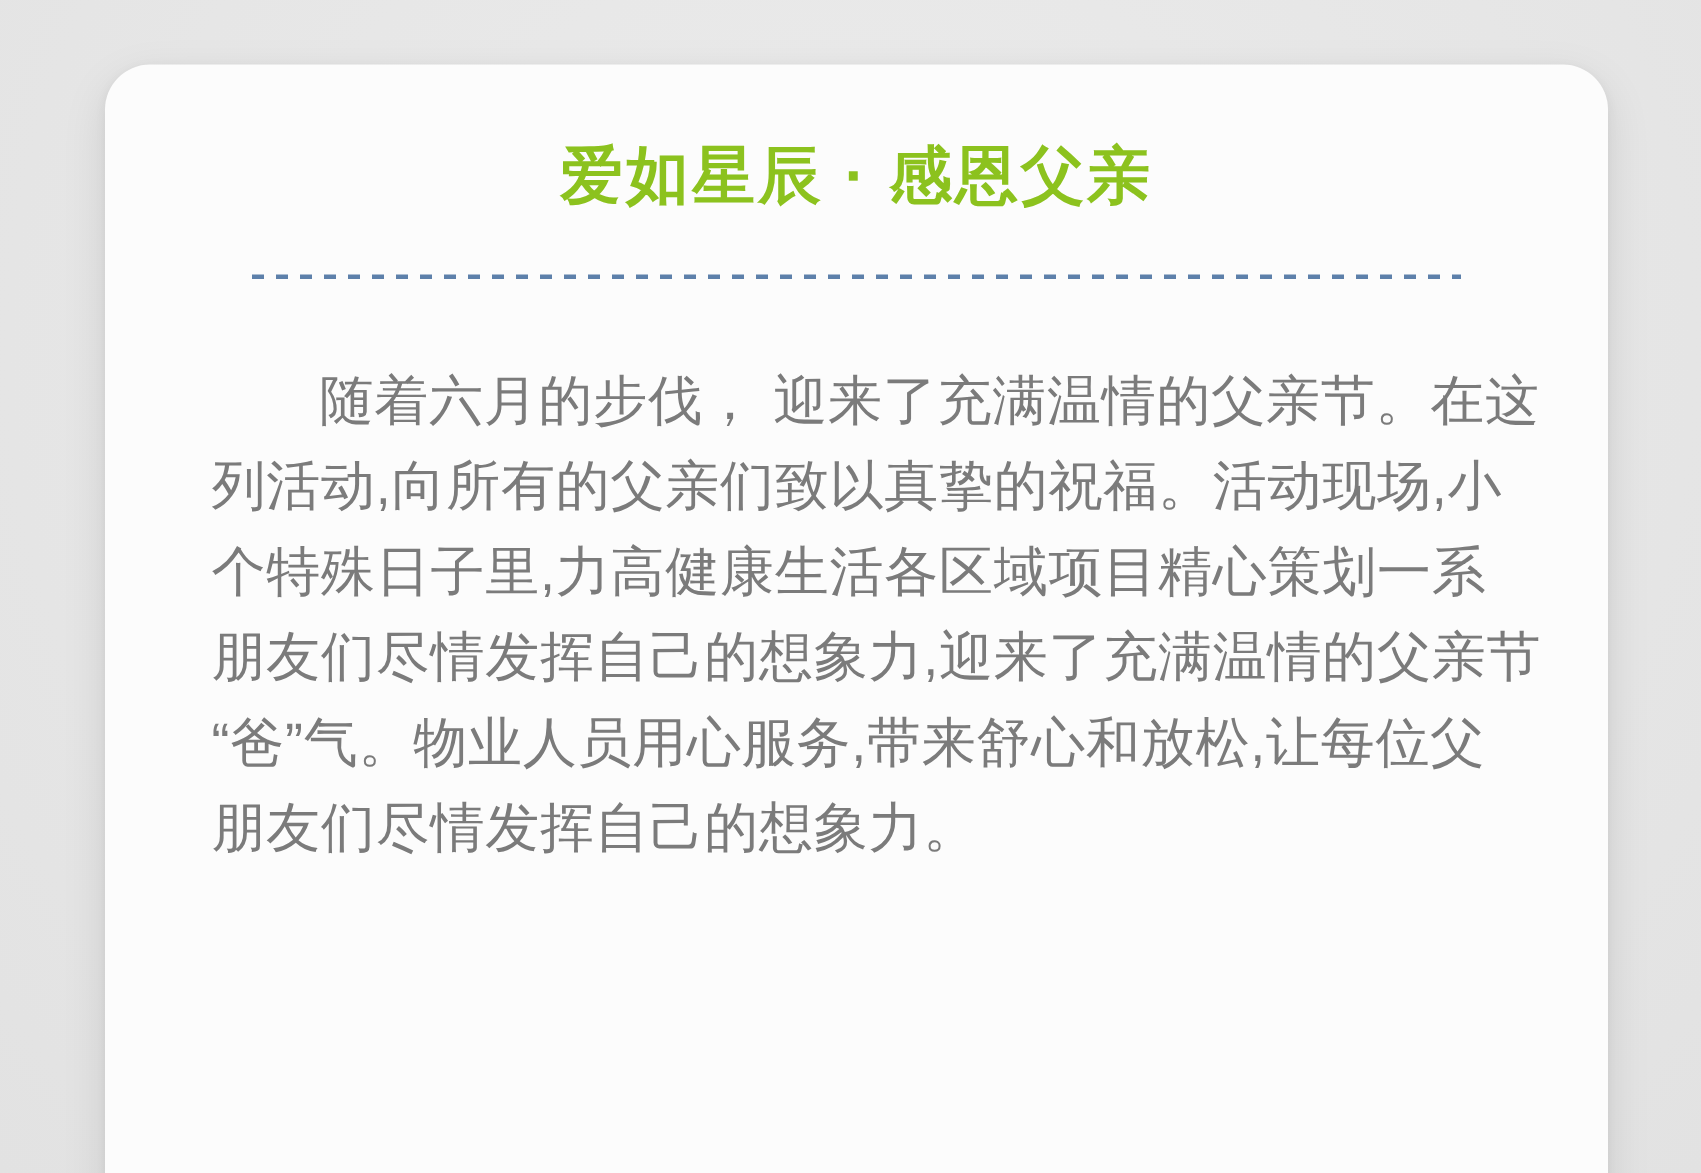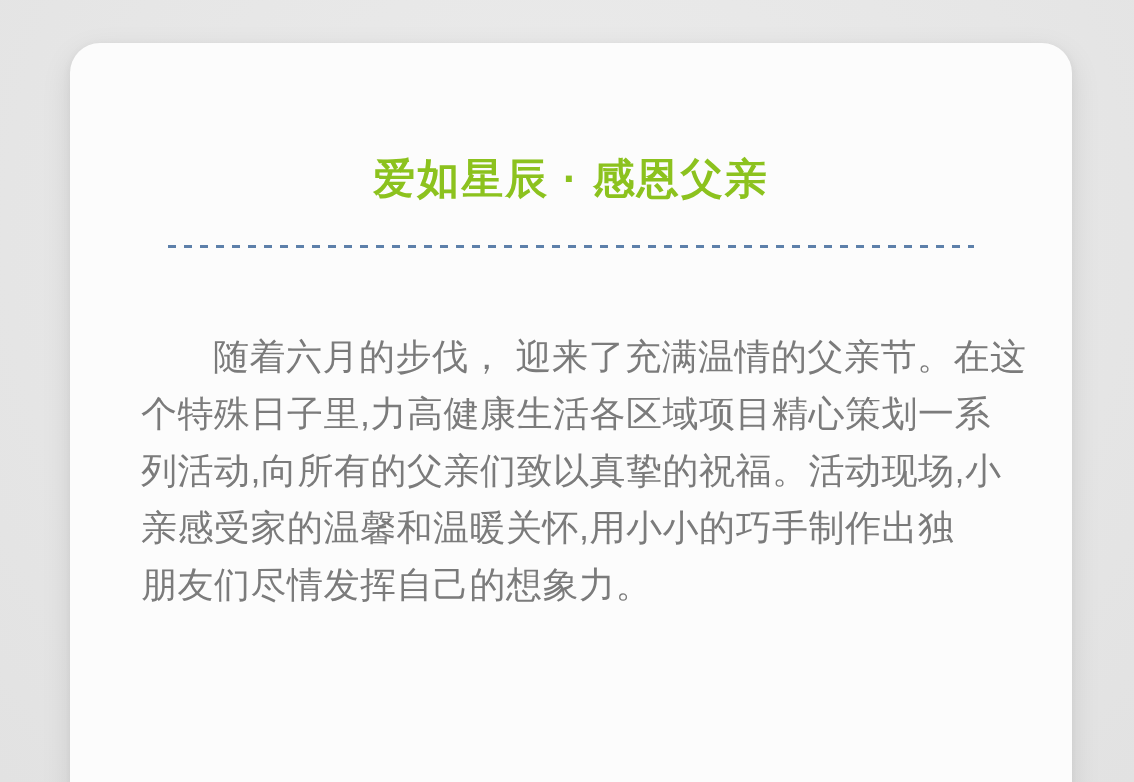--- a/index.html
+++ b/index.html
@@ -24,21 +24,21 @@
     left: 70px;
     top: 43px;
     width: 1002px;
     height: 840px;
     background: var(--card-color, #fcfcfc);
     border-radius: 30px;
     box-shadow: 0 10px 30px rgba(0,0,0,0.10), 0 2px 8px rgba(0,0,0,0.05);
   }
   .title {
     margin: 0;
-    padding-top: 113px;
+    padding-top: 51px;
     height: 46px;
     line-height: 46px;
     text-align: center;
     font-size: 42px;
     font-weight: bold;
     letter-spacing: 2px;
     color: var(--title-color, #8cc21e);
   }
   .divider {
     margin: 43px auto 0 auto;
@@ -46,21 +46,21 @@
     height: 3px;
     background: repeating-linear-gradient(
       90deg,
       var(--divider-color, #5d80aa) 0px,
       var(--divider-color, #5d80aa) 8px,
       transparent 8px,
       transparent 16px
     );
   }
   .paragraph {
-    margin-top: 80px;
+    margin-top: 52px;
     padding: 0 71px;
     font-size: 36px;
     line-height: 57px;
     color: var(--body-text-color, #7b7b7b);
     letter-spacing: 0.5px;
   }
   .pline {
     height: 57px;
     white-space: nowrap;
   }
@@ -70,19 +70,20 @@
 </style>
 </head>
 <body>
 
 <div class="page">
   <div class="card">
     <h1 class="title">爱如星辰 · 感恩父亲</h1>
     <div class="divider"></div>
     <div class="paragraph">
       <div class="pline indent">随着六月的步伐， 迎来了充满温情的父亲节。在这</div>
+      <div class="pline">列活动,向所有的父亲们致以真挚的祝福。活动现场,小</div>
       <div class="pline">个特殊日子里,力高健康生活各区域项目精心策划一系</div>
-      <div class="pline">列活动,向所有的父亲们致以真挚的祝福。活动现场,小</div>
-      <div class="pline">亲感受家的温馨和温暖关怀,用小小的巧手制作出独</div>
+      <div class="pline">朋友们尽情发挥自己的想象力,迎来了充满温情的父亲节</div>
+      <div class="pline">“爸”气。物业人员用心服务,带来舒心和放松,让每位父</div>
       <div class="pline">朋友们尽情发挥自己的想象力。</div>
     </div>
   </div>
 </div>
 
 </body></html>

